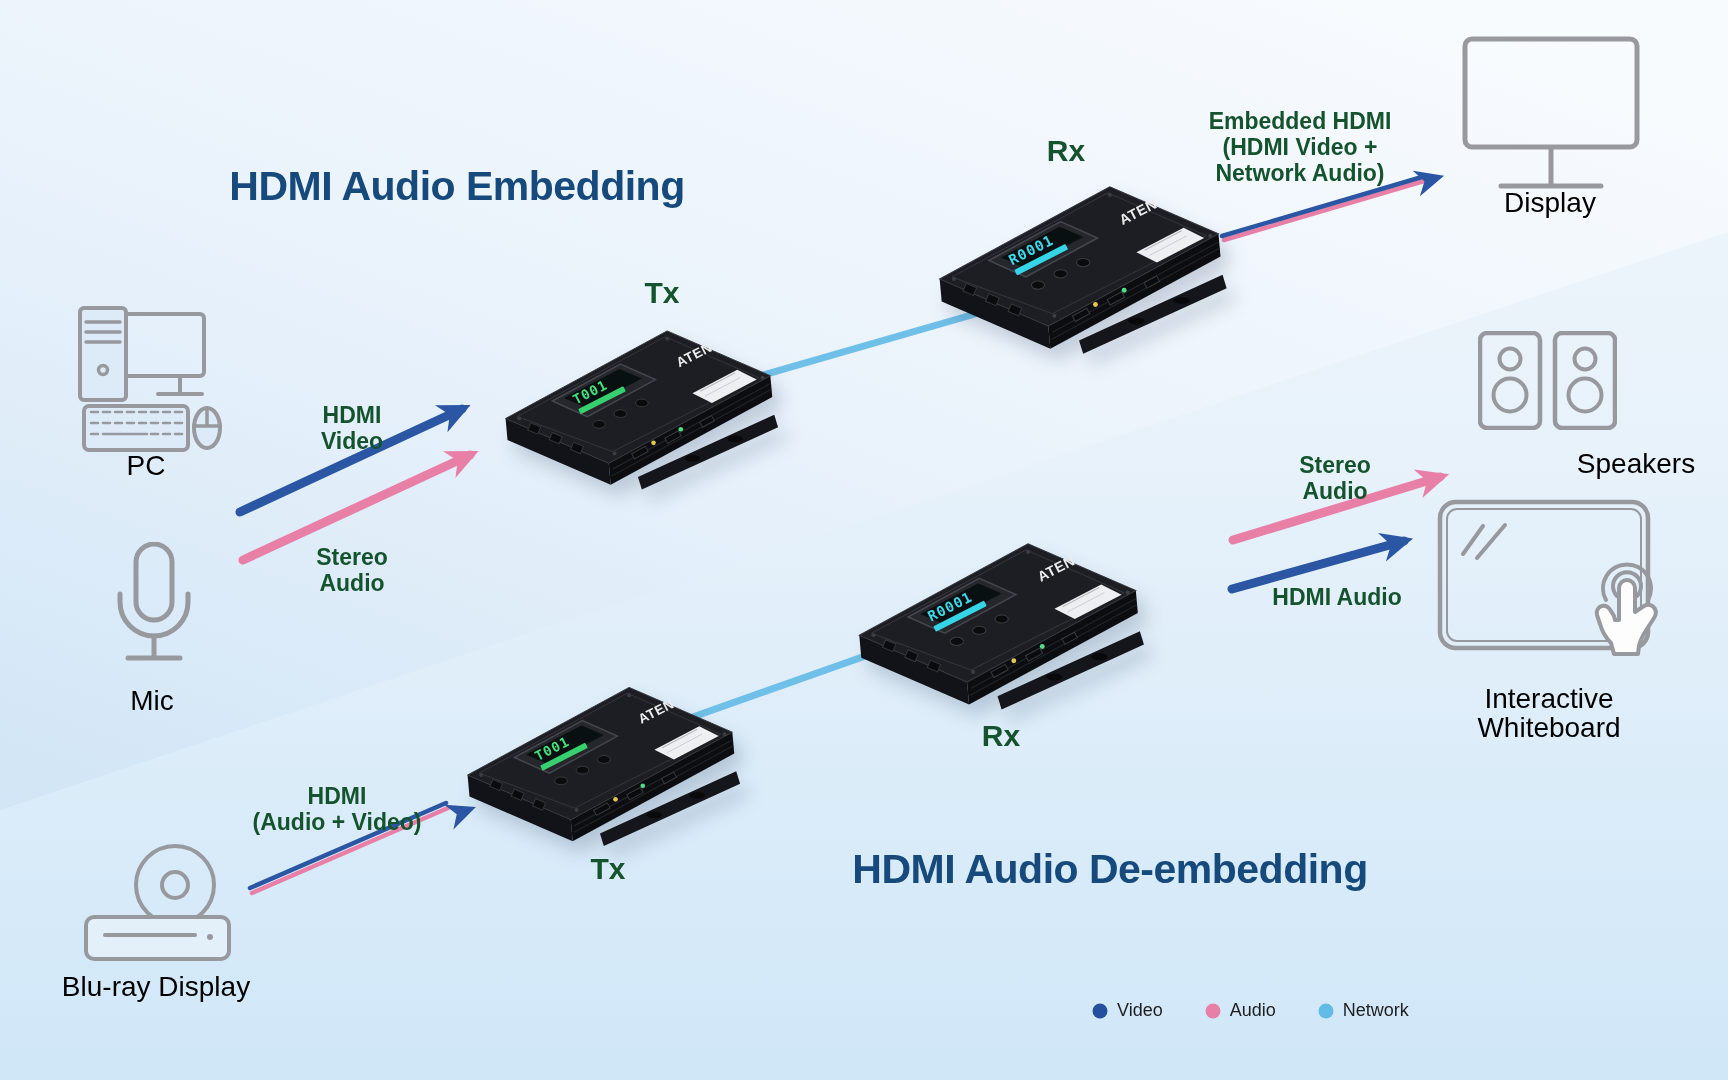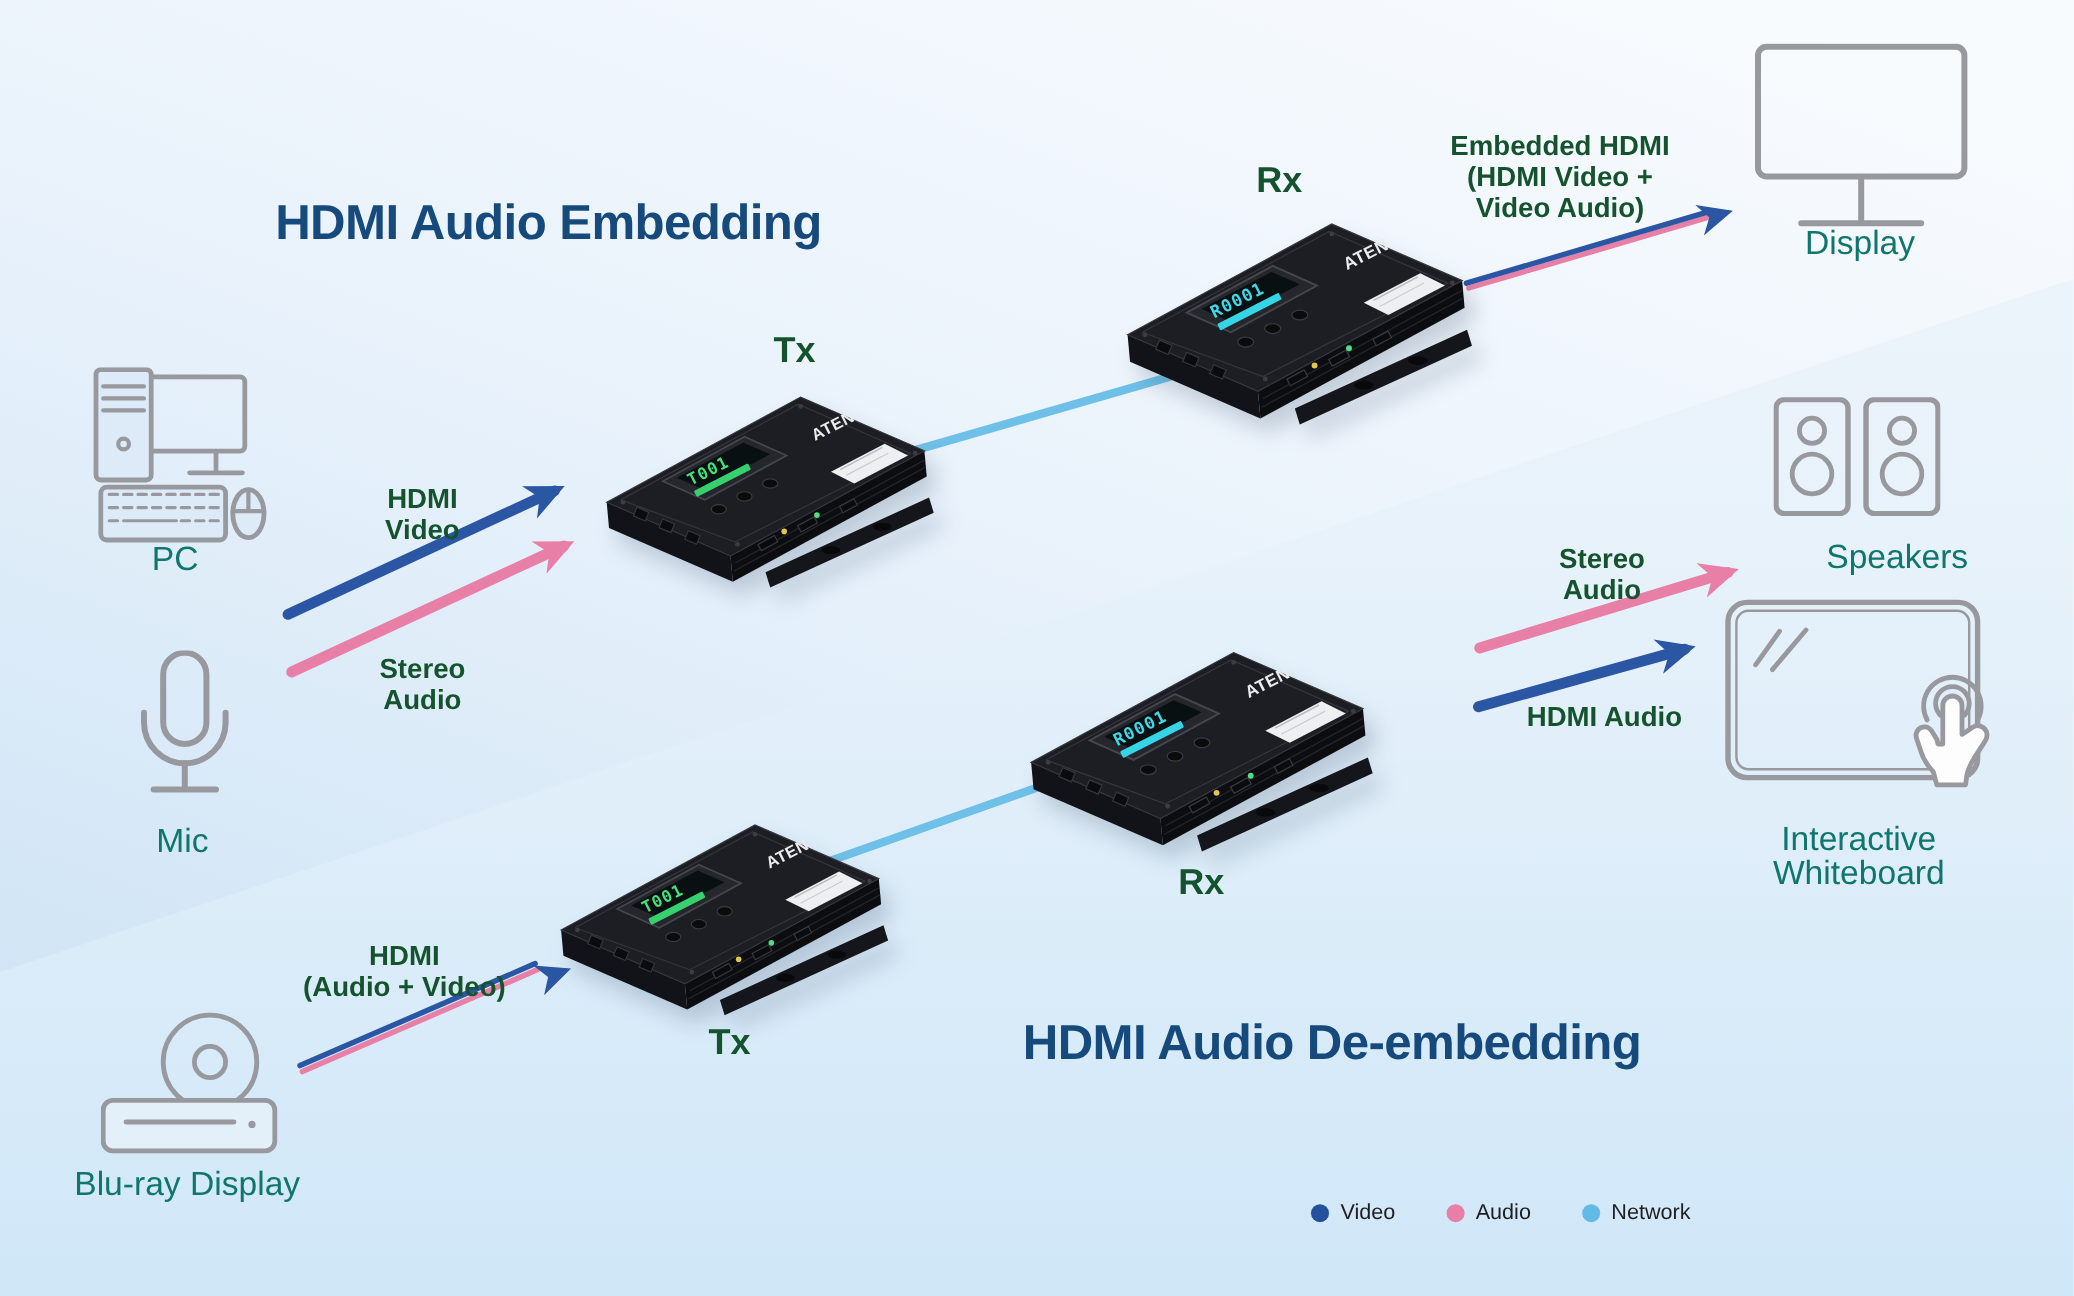--- a/index.html
+++ b/index.html
@@ -13,21 +13,21 @@
     background:linear-gradient(200deg,#f8fbfe 5%,#e9f2fb 45%,#c7e0f4 100%);
     -webkit-clip-path:polygon(0 0,100% 0,100% 21.5%,0 75%);
     clip-path:polygon(0 0,100% 0,100% 21.5%,0 75%);
   }
   svg.layer{position:absolute;left:0;top:0;z-index:1;}
   .icon{position:absolute;z-index:2;}
   svg.device{position:absolute;z-index:2;filter:drop-shadow(8px 12px 9px rgba(45,70,100,.22));}
   .lbl{position:absolute;z-index:3;transform:translate(-50%,-50%);text-align:center;white-space:nowrap;}
   .title{font-size:41px;font-weight:700;color:#174a7c;letter-spacing:-0.5px;margin-top:36px;}
   .devlbl{font-size:30px;font-weight:700;color:#14532d;}
-  .eplbl{font-size:28px;font-weight:400;color:#0f766e;}
+  .eplbl{font-size:28px;font-weight:400;color:#000000;}
   .connlbl{font-size:23px;font-weight:600;color:#14532d;line-height:26px;}
   .legend{position:absolute;z-index:3;display:flex;align-items:center;gap:42px;}
   .legend .item{display:flex;align-items:center;gap:9px;}
   .legend .item span{font-size:18px;font-weight:500;color:#1e1e1e;}
   .scr{font-family:"DejaVu Sans Mono",monospace;font-size:14px;font-weight:700;fill:#45e07c;letter-spacing:1px;}
   .scrbar{fill:#37d06e;}
   svg.device.rx .scr{fill:#3fd8ea;}
   svg.device.rx .scrbar{fill:#35d4e6;}
   .brand{font-family:"Liberation Sans",sans-serif;font-size:14px;font-weight:700;fill:#ececee;letter-spacing:.5px;}
   .oicon{stroke:#97999e;fill:none;stroke-linecap:round;stroke-linejoin:round;}
@@ -211,42 +211,42 @@
 
 <div class="lbl devlbl" style="left:662px;top:293px">Tx</div>
 <div class="lbl devlbl" style="left:1066px;top:151px">Rx</div>
 <div class="lbl devlbl" style="left:1001px;top:736px">Rx</div>
 <div class="lbl devlbl" style="left:608px;top:869px">Tx</div>
 
 <div class="lbl eplbl" style="left:146px;top:466px">PC</div>
 <div class="lbl eplbl" style="left:152px;top:701px">Mic</div>
 <div class="lbl eplbl" style="left:156px;top:987px">Blu-ray Display</div>
 <div class="lbl eplbl" style="left:1550px;top:203px">Display</div>
-<div class="lbl eplbl" style="left:1581px;top:464px">Speakers</div>
+<div class="lbl eplbl" style="left:1636px;top:464px">Speakers</div>
 <div class="lbl eplbl" style="left:1549px;top:713px;line-height:29px">
   <div>Interactive</div>
   <div>Whiteboard</div>
 </div>
 
 <div class="lbl connlbl" style="left:352px;top:428px">
   <div>HDMI</div>
   <div>Video</div>
 </div>
 <div class="lbl connlbl" style="left:352px;top:570px">
   <div>Stereo</div>
   <div>Audio</div>
 </div>
 <div class="lbl connlbl" style="left:337px;top:809px">
   <div>HDMI</div>
   <div>(Audio + Video)</div>
 </div>
 <div class="lbl connlbl" style="left:1300px;top:147px">
   <div>Embedded HDMI</div>
   <div>(HDMI Video +</div>
-  <div>Video Audio)</div>
+  <div>Network Audio)</div>
 </div>
 <div class="lbl connlbl" style="left:1335px;top:478px">
   <div>Stereo</div>
   <div>Audio</div>
 </div>
 <div class="lbl connlbl" style="left:1337px;top:597px">HDMI Audio</div>
 
 <div class="legend" style="left:1092px;top:1000px">
   <div class="item">
     <svg width="16" height="16" viewBox="0 0 16 16">

